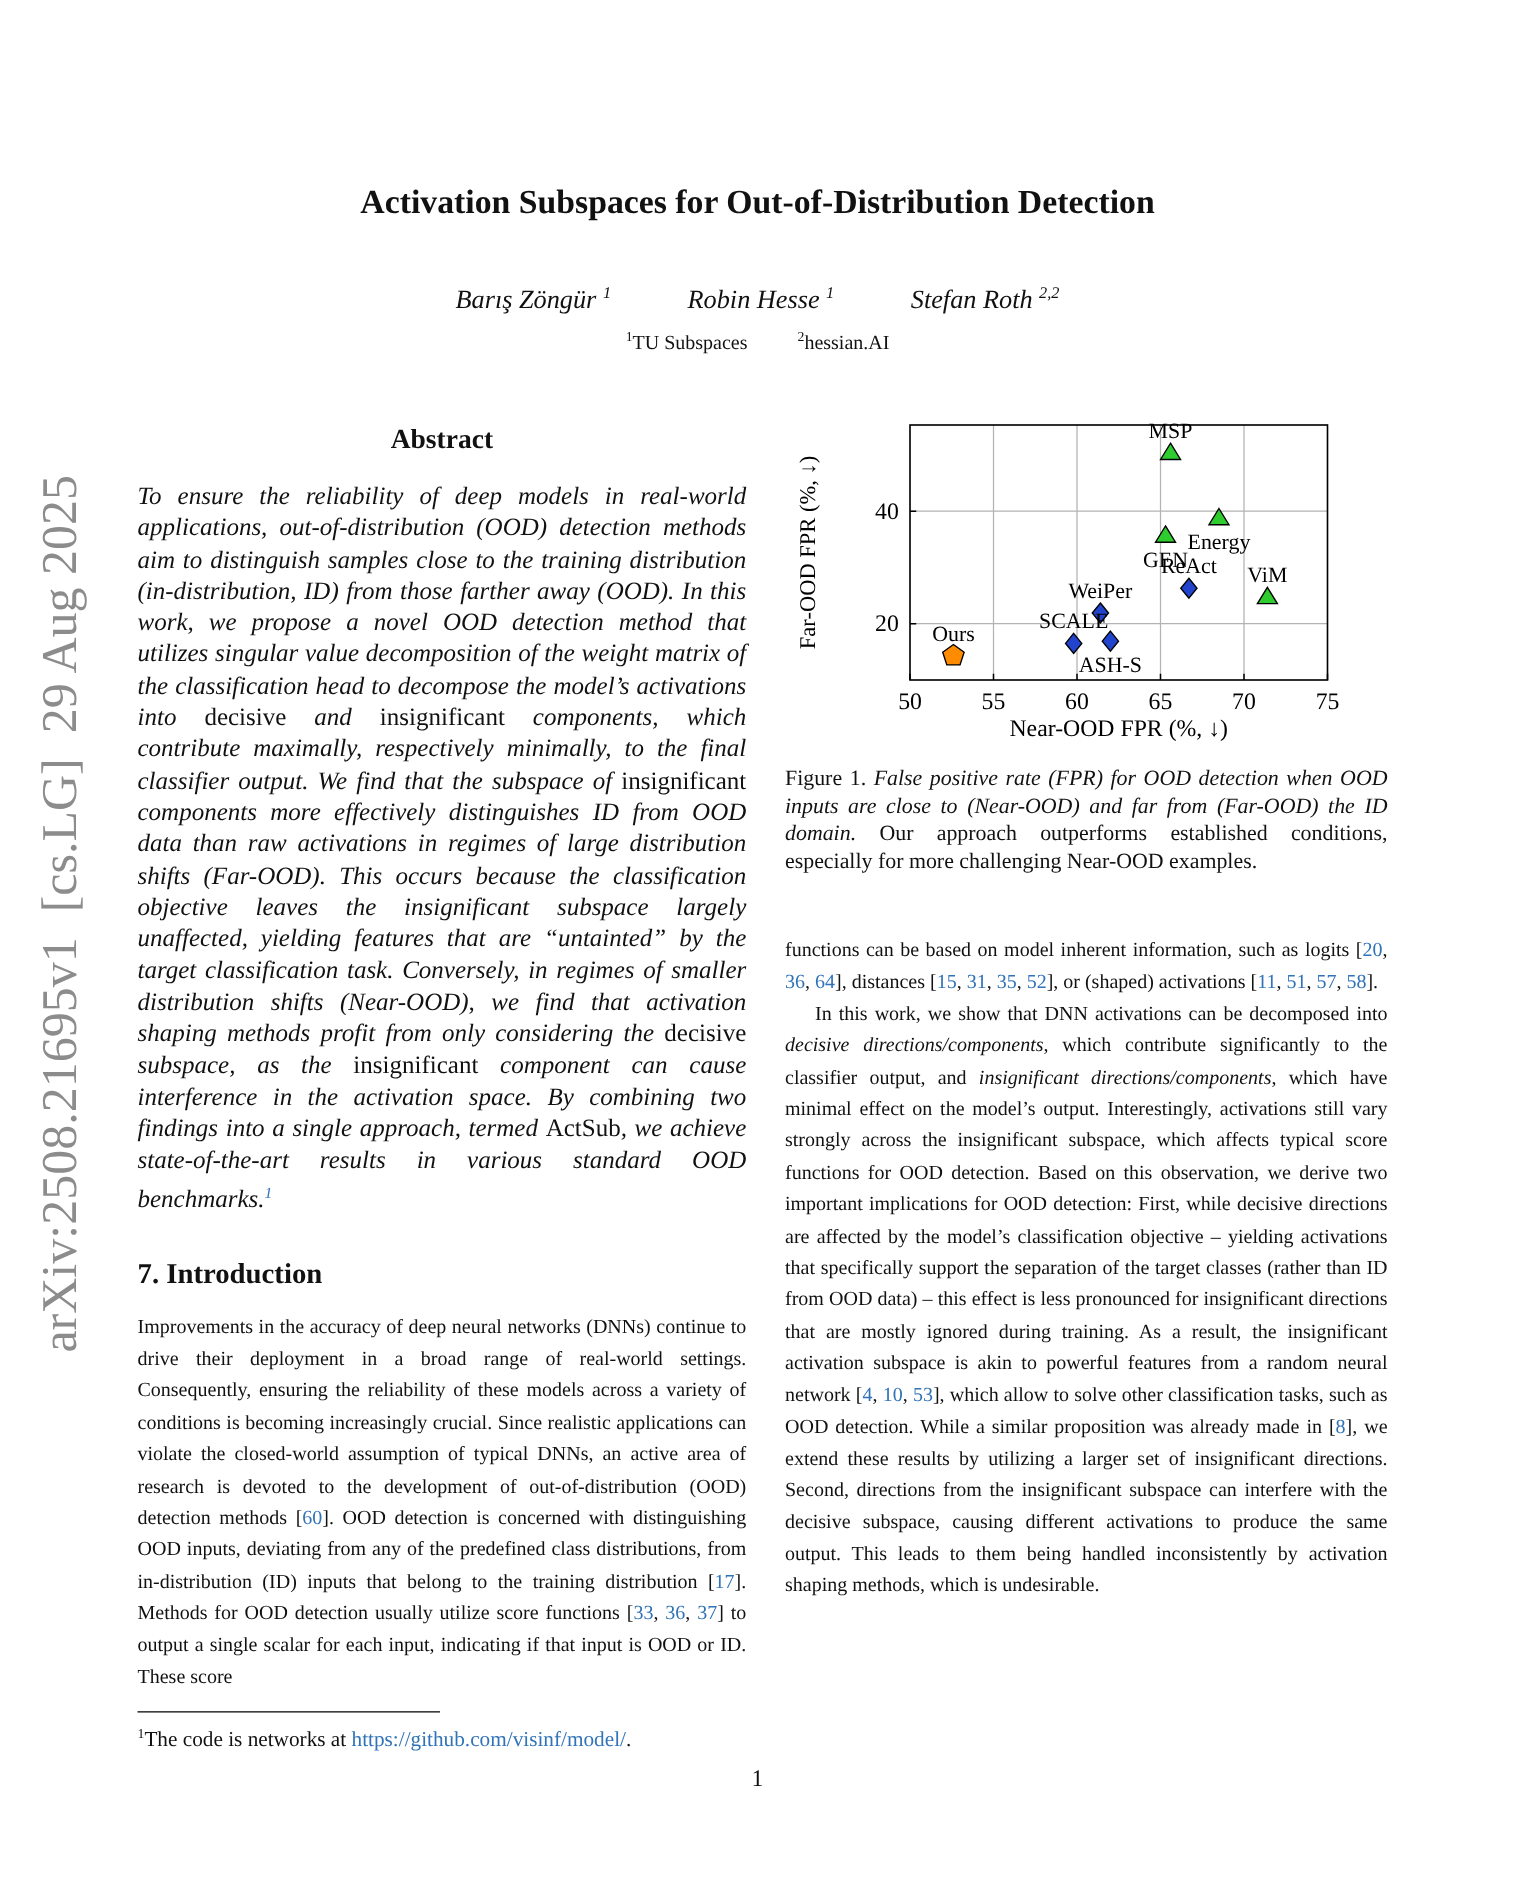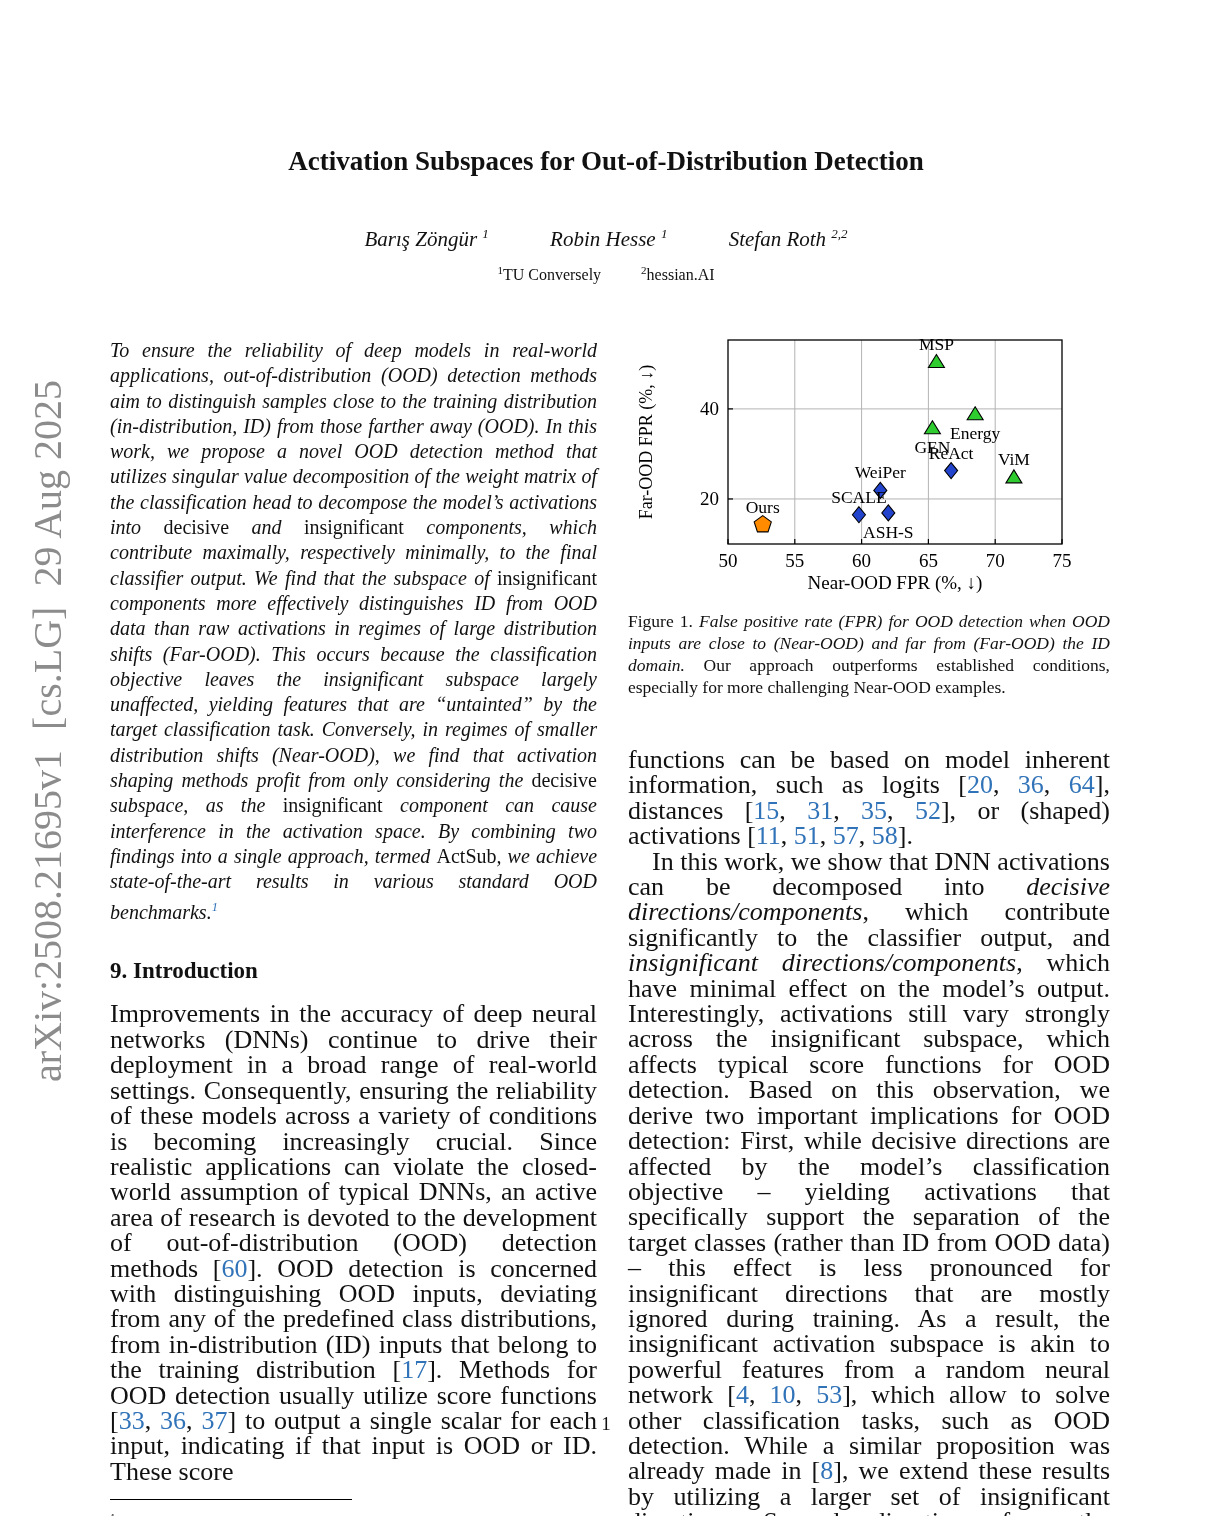--- a/index.html
+++ b/index.html
@@ -24,21 +24,21 @@
   .affils{
     position:absolute;top:264px;left:106px;width:1000px;text-align:center;font-size:16px;
   }
   .affil{margin:0 18px;white-space:nowrap;}
   .affil sup{font-size:11px;}
   .col-left{position:absolute;left:110px;top:338px;width:487px;}
   .col-right{position:absolute;left:628px;top:335px;width:482px;}
   .abstract-heading{text-align:center;font-size:22px;font-weight:bold;margin:0 0 21px 0;}
   .abstract-text{font-size:20px;line-height:25.3px;text-align:justify;font-style:italic;}
   .section-heading{font-size:23px;font-weight:bold;margin:34px 0 17px 0;}
-  .body-par{font-size:26px;line-height:25.4px;text-align:justify;}
+  .body-par{font-size:16px;line-height:25.4px;text-align:justify;}
   .indent{text-indent:24px;}
   .seg-i{font-style:italic;}
   .seg-u{font-style:normal;}
   .seg-c, .seg-a{color:var(--cite,#3173b8);}
   sup.seg-fn{color:var(--cite,#3173b8);font-size:0.62em;}
   .footnote-block{margin-top:15px;}
   .footnote-rule{width:242px;border-top:1.4px solid #000;margin:0 0 7px 0;}
   .footnote{font-size:17px;line-height:21px;}
   .footnote > sup{font-size:11px;}
   .figure-caption{margin-top:9px;font-size:17.5px;line-height:22px;text-align:justify;}
@@ -53,27 +53,28 @@
 
 <div class="paper-title">Activation Subspaces for Out-of-Distribution Detection</div>
 
 <div class="authors">
   <span class="author"><span>Barış Zöngür</span> <sup>1</sup></span>
   <span class="author"><span>Robin Hesse</span> <sup>1</sup></span>
   <span class="author"><span>Stefan Roth</span> <sup>2,2</sup></span>
 </div>
 
 <div class="affils">
-  <span class="affil"><sup>1</sup><span>TU Conversely</span></span>
+  <span class="affil"><sup>1</sup><span>TU Subspaces</span></span>
   <span class="affil"><sup>2</sup><span>hessian.AI</span></span>
 </div>
 
 <div class="col-left">
+  <div class="abstract-heading">Abstract</div>
   <div class="abstract-text"><span class="seg-i">To ensure the reliability of deep models in real-world applications, out-of-distribution (OOD) detection methods aim to distinguish samples close to the training distribution (in-distribution, ID) from those farther away (OOD). In this work, we propose a novel OOD detection method that utilizes singular value decomposition of the weight matrix of the classification head to decompose the model’s activations into </span><span class="seg-u">decisive</span><span class="seg-i"> and </span><span class="seg-u">insignificant</span><span class="seg-i"> components, which contribute maximally, respectively minimally, to the final classifier output. We find that the subspace of </span><span class="seg-u">insignificant</span><span class="seg-i"> components more effectively distinguishes ID from OOD data than raw activations in regimes of large distribution shifts (Far-OOD). This occurs because the classification objective leaves the insignificant subspace largely unaffected, yielding features that are “untainted” by the target classification task. Conversely, in regimes of smaller distribution shifts (Near-OOD), we find that activation shaping methods profit from only considering the </span><span class="seg-u">decisive</span><span class="seg-i"> subspace, as the </span><span class="seg-u">insignificant</span><span class="seg-i"> component can cause interference in the activation space. By combining two findings into a single approach, termed </span><span class="seg-u">ActSub</span><span class="seg-i">, we achieve state-of-the-art results in various standard OOD benchmarks.</span><sup class="seg-fn">1</sup></div>
-  <div class="section-heading">9. Introduction</div>
+  <div class="section-heading">7. Introduction</div>
   <div class="body-par"><span class="seg-r">Improvements in the accuracy of deep neural networks (DNNs) continue to drive their deployment in a broad range of real-world settings. Consequently, ensuring the reliability of these models across a variety of conditions is becoming increasingly crucial. Since realistic applications can violate the closed-world assumption of typical DNNs, an active area of research is devoted to the development of out-of-distribution (OOD) detection methods [</span><span class="seg-c">60</span><span class="seg-r">]. OOD detection is concerned with distinguishing OOD inputs, deviating from any of the predefined class distributions, from in-distribution (ID) inputs that belong to the training distribution [</span><span class="seg-c">17</span><span class="seg-r">]. Methods for OOD detection usually utilize score functions [</span><span class="seg-c">33</span><span class="seg-r">, </span><span class="seg-c">36</span><span class="seg-r">, </span><span class="seg-c">37</span><span class="seg-r">] to output a single scalar for each input, indicating if that input is OOD or ID. These score</span></div>
   <div class="footnote-block">
     <div class="footnote-rule"></div>
     <div class="footnote"><sup>1</sup><span><span class="seg-r">The code is networks at </span><span class="seg-a">https://github.com/visinf/model/</span><span class="seg-r">.</span></span></div>
   </div>
 </div>
 
 <div class="col-right">
   <svg class="figure-chart" width="482" height="262" viewBox="0 0 482 262">
       <line x1="166.8" y1="5" x2="166.8" y2="209" stroke="#b3b3b3" stroke-width="1"></line>

